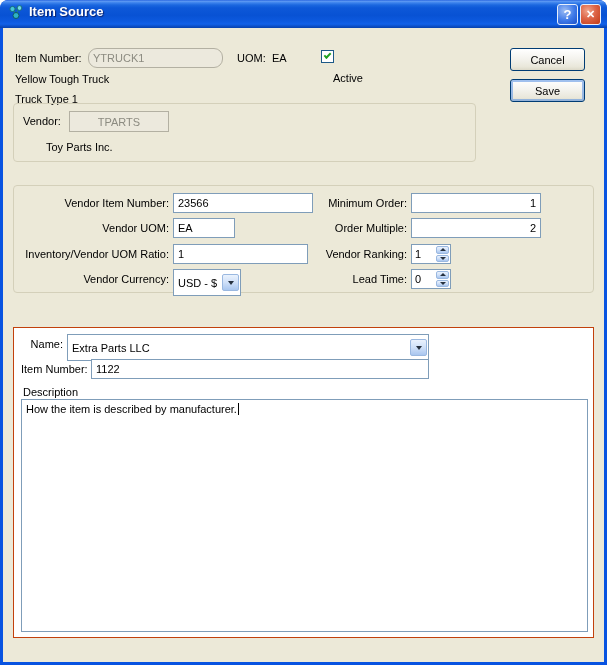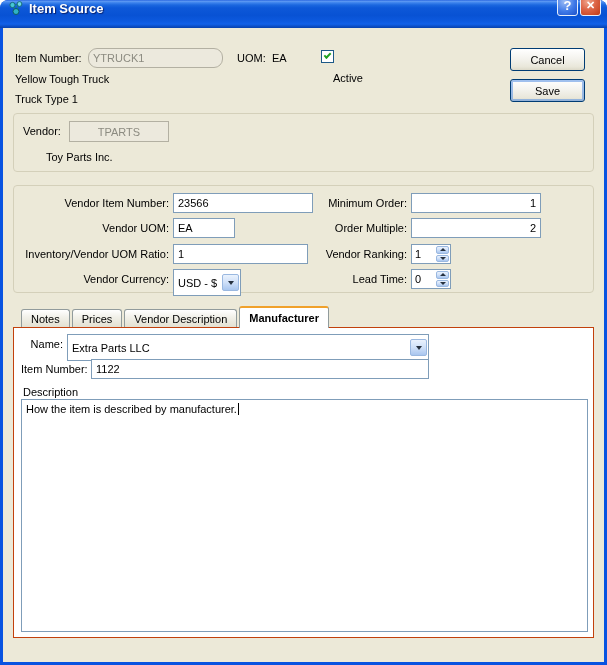--- a/index.html
+++ b/index.html
@@ -1,20 +1,20 @@
 <!DOCTYPE html>
 <html><head>
 <meta charset="utf-8">
 <style>
   * { margin:0; padding:0; box-sizing:border-box; }
   body { font-family:"Liberation Sans",sans-serif; background:#ffffff; }
   .window { position:relative; width:607px; height:665px; background:#0853e1;
             border-radius:8px 8px 0 0; overflow:hidden; font-size:11px; }
   .titlebar { position:absolute; left:0; top:0; width:100%; height:28px;
-    border-radius:8px 8px 0 0; display:flex; align-items:flex-end; padding:12px 6px;
+    border-radius:8px 8px 0 0; display:flex; align-items:flex-start; padding:4px 6px;
     background:linear-gradient(180deg,#2b67e0 0%,#5a97f2 5%,#3b82ec 10%,#1b67df 18%,
       #0d58d8 28%,#0852d4 55%,#0c59de 75%,#1161e8 86%,#0a4cc2 95%,#0642ad 100%); }
   .app-icon { width:16px; height:16px; margin:0 5px 0 2px; }
   .title { color:#fff; font-weight:bold; font-size:13px; text-shadow:1px 1px 1px rgba(9,27,98,.9); }
   .tb-buttons { margin-left:auto; display:flex; gap:2px; }
   .tb-btn { width:21px; height:21px; border-radius:3px; border:1px solid #e6effc; color:#fff;
     font-weight:bold; display:flex; align-items:center; justify-content:center; cursor:default; }
   .tb-btn.help  { font-size:13px; background:radial-gradient(circle at 35% 30%,#9dbdf4,#3e79e8 55%,#1c50c8 100%); }
   .tb-btn.close { font-size:11px; background:radial-gradient(circle at 35% 30%,#f0a58c,#dd6547 45%,#c13a16 100%); }
   .client { position:absolute; left:3px; top:28px; width:601px; height:634px; background:#ece9d8;padding-left:26px; }
@@ -90,21 +90,21 @@
       <span class="mark"></span>
     </span>
     <span class="lbl" style="left:330px;top:24px;margin-top:20px;">Active</span>
 
     <span class="lbl" style="left:12px;top:45px;">Yellow Tough Truck</span>
     <span class="lbl" style="left:12px;top:65px;">Truck Type 1</span>
 
     <button class="xp-btn" style="left:507px;top:20px;">Cancel</button>
     <button class="xp-btn default" style="left:507px;top:51px;">Save</button>
 
-    <div class="groupbox" style="left:10px;top:85px;width:581px;height:59px;">
+    <div class="groupbox" style="left:10px;top:75px;width:463px;height:59px;">
       <span class="lbl" style="left:9px;top:11px;">Vendor:</span>
       <input class="xp-input dis ctr" style="left: 55px; top: 7px; width: 100px; height: 21px;" value="TPARTS">
       <span class="lbl" style="left:32px;top:37px;">Toy Parts Inc.</span>
     </div>
 
     <div class="groupbox" style="left:10px;top:157px;width:581px;height:108px;">
 
       <span class="lbl" style="left:5px;top:11px;width:150px;text-align:right;">Vendor Item Number:</span>
       <input class="xp-input" style="left: 159px; top: 7px; width: 140px;" value="23566">
       <span class="lbl" style="left:243px;top:11px;width:150px;text-align:right;">Minimum Order:</span>
@@ -144,26 +144,20 @@
           <span class="spin-btn">
               <span class="tri-up-s"></span>
             </span>
           <span class="spin-btn dn">
               <span class="tri-down-s"></span>
             </span>
         </span>
       </span>
     </div>
 
-    <div class="tabs">
-      <span class="tab">Notes</span>
-      <span class="tab">Prices</span>
-      <span class="tab">Vendor Description</span>
-      <span class="tab active">Manufacturer</span>
-    </div>
 
     <div class="panel">
       <span class="lbl" style="left:5px;top:10px;width:44px;text-align:right;">Name:</span>
       <span class="xp-combo" style="left:53px;top:6px;width:362px;">
         <span class="combo-text">Extra Parts LLC</span>
         <span class="combo-btn">
             <span class="tri-down"></span>
           </span>
       </span>
       <span class="lbl" style="left:7px;top:35px;">Item Number:</span>

